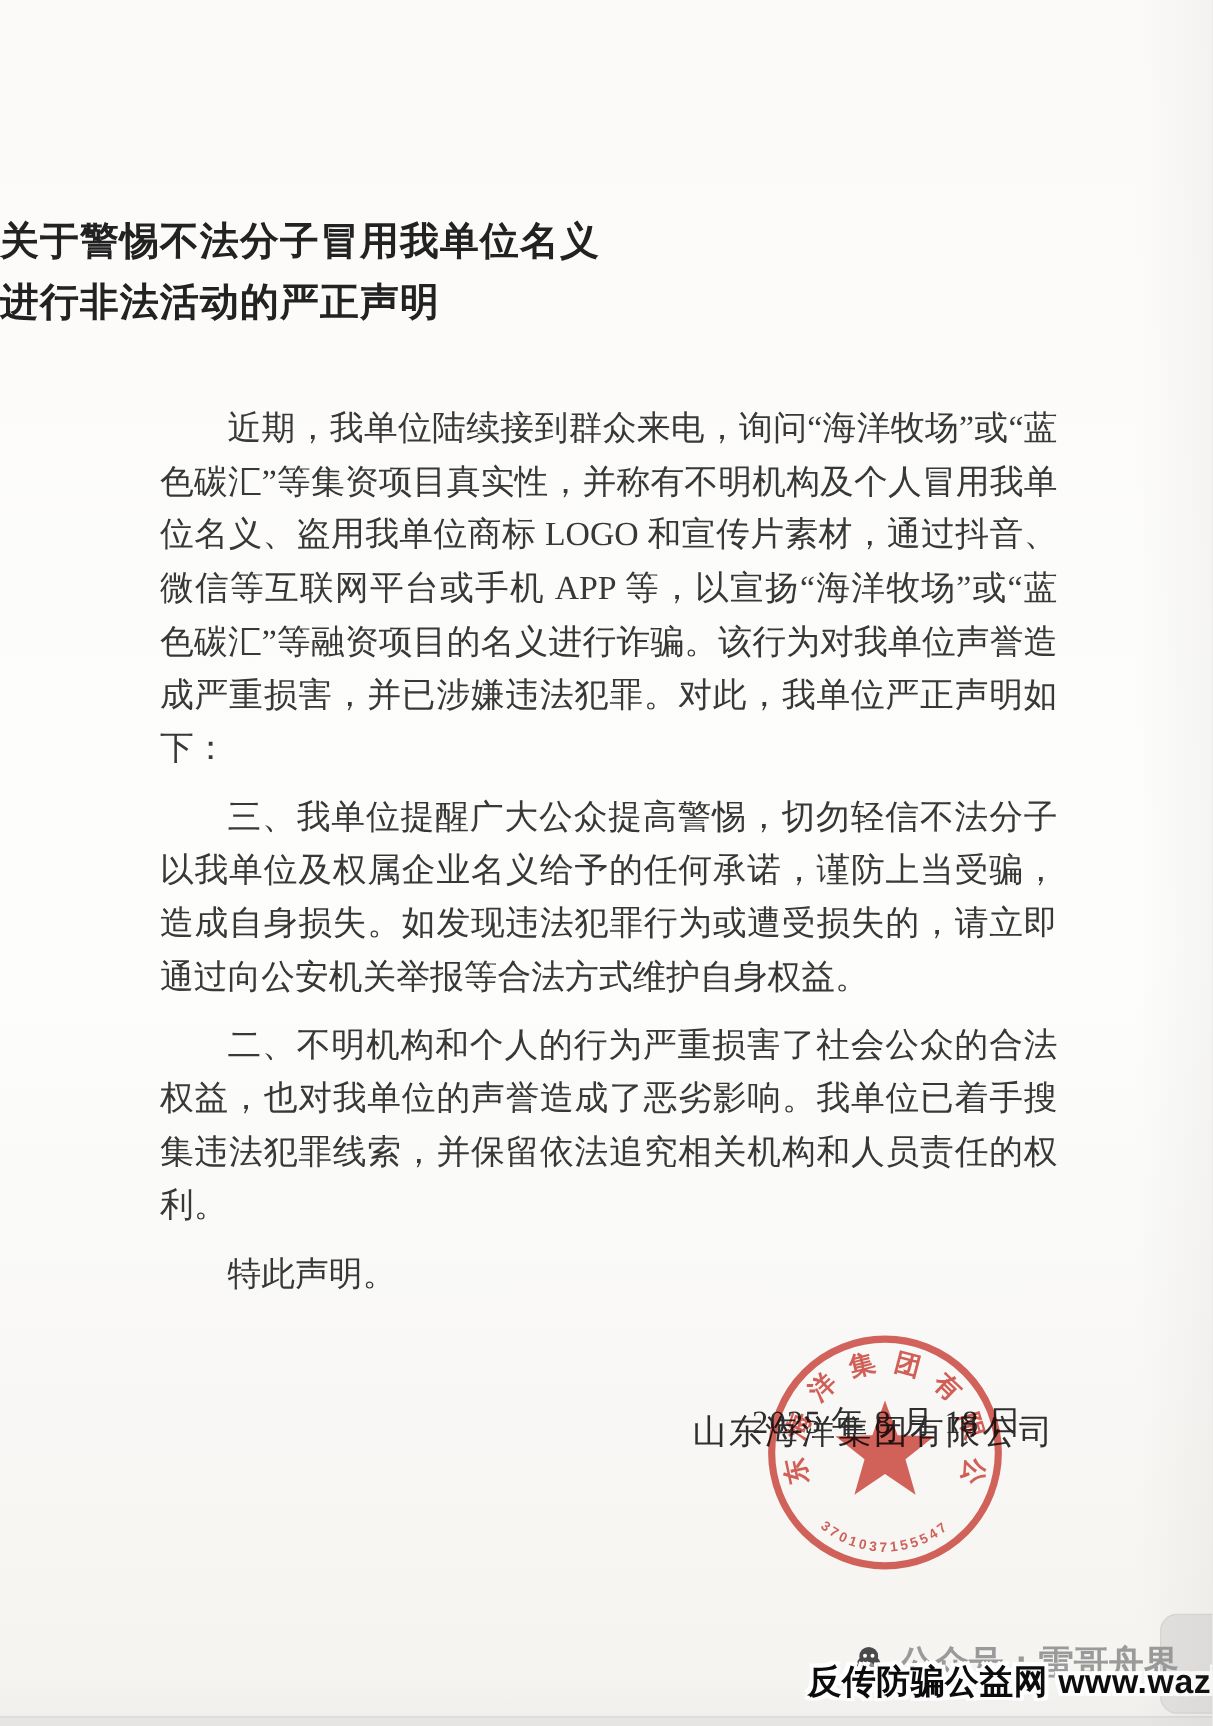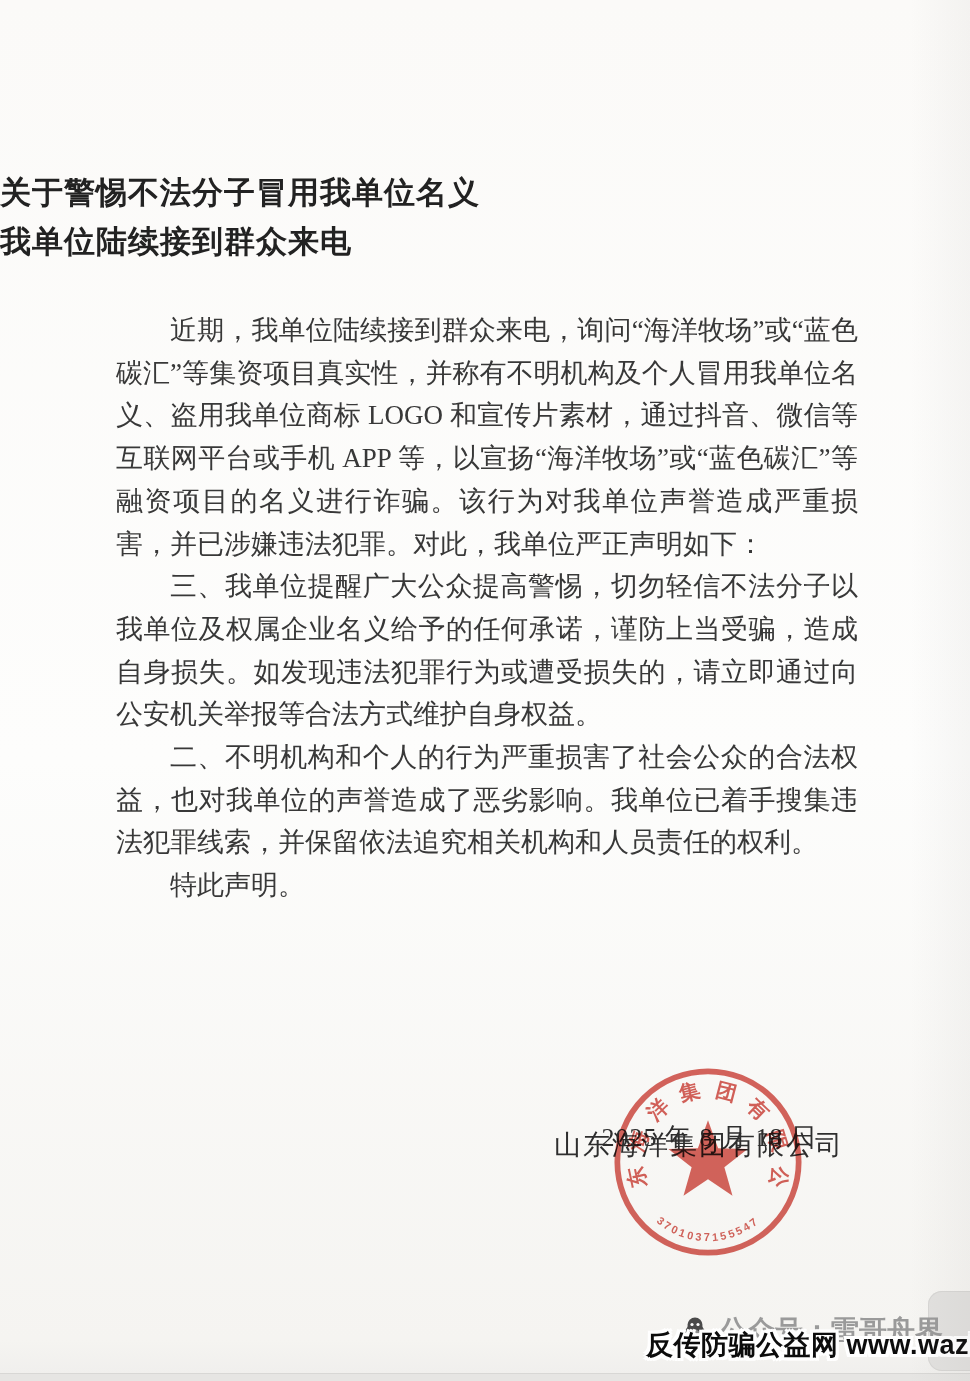--- a/index.html
+++ b/index.html
@@ -15,21 +15,21 @@
   }
   .doc-title{
     position:absolute;top:168px;left:0;width:100%;text-align:left;
     font-weight:bold;color:#222;font-size:31px;line-height:49px;letter-spacing:1px;
   }
   .doc-body{
     position:absolute;top:309px;left:116px;width:742px;
     font-size:27px;line-height:42.7px;color:#383838;
     text-align:justify;text-justify:inter-ideograph;
   }
-  .doc-body p{margin:0;text-indent:2em;}
+  .doc-body p{margin:12px;text-indent:2em;}
   .sig-company{
     position:absolute;top:1127px;right:126px;
     font-size:27px;letter-spacing:2px;color:#2e2e2e;white-space:nowrap;
   }
   .sig-date{
     position:absolute;top:1120px;right:152px;
     font-size:26px;letter-spacing:1px;color:#2e2e2e;white-space:nowrap;
   }
   .seal{
     position:absolute;left:609px;top:1063px;width:198px;height:198px;
@@ -58,21 +58,21 @@
     background:#e6e5e3;border-top:1px solid #d8d7d5;
   }
 </style>
 </head>
 <body>
 
 <div class="page">
 
   <div class="doc-title">
     <div>关于警惕不法分子冒用我单位名义</div>
-    <div>我单位陆续接到群众来电</div>
+    <div>进行非法活动的严正声明</div>
   </div>
 
   <div class="doc-body">
     <p>近期，我单位陆续接到群众来电，询问“海洋牧场”或“蓝色碳汇”等集资项目真实性，并称有不明机构及个人冒用我单位名义、盗用我单位商标 LOGO 和宣传片素材，通过抖音、微信等互联网平台或手机 APP 等，以宣扬“海洋牧场”或“蓝色碳汇”等融资项目的名义进行诈骗。该行为对我单位声誉造成严重损害，并已涉嫌违法犯罪。对此，我单位严正声明如下：</p>
     <p>三、我单位提醒广大公众提高警惕，切勿轻信不法分子以我单位及权属企业名义给予的任何承诺，谨防上当受骗，造成自身损失。如发现违法犯罪行为或遭受损失的，请立即通过向公安机关举报等合法方式维护自身权益。</p>
     <p>二、不明机构和个人的行为严重损害了社会公众的合法权益，也对我单位的声誉造成了恶劣影响。我单位已着手搜集违法犯罪线索，并保留依法追究相关机构和人员责任的权利。</p>
     <p>特此声明。</p>
   </div>
 
   <div class="sig-company">山东海洋集团有限公司</div>

